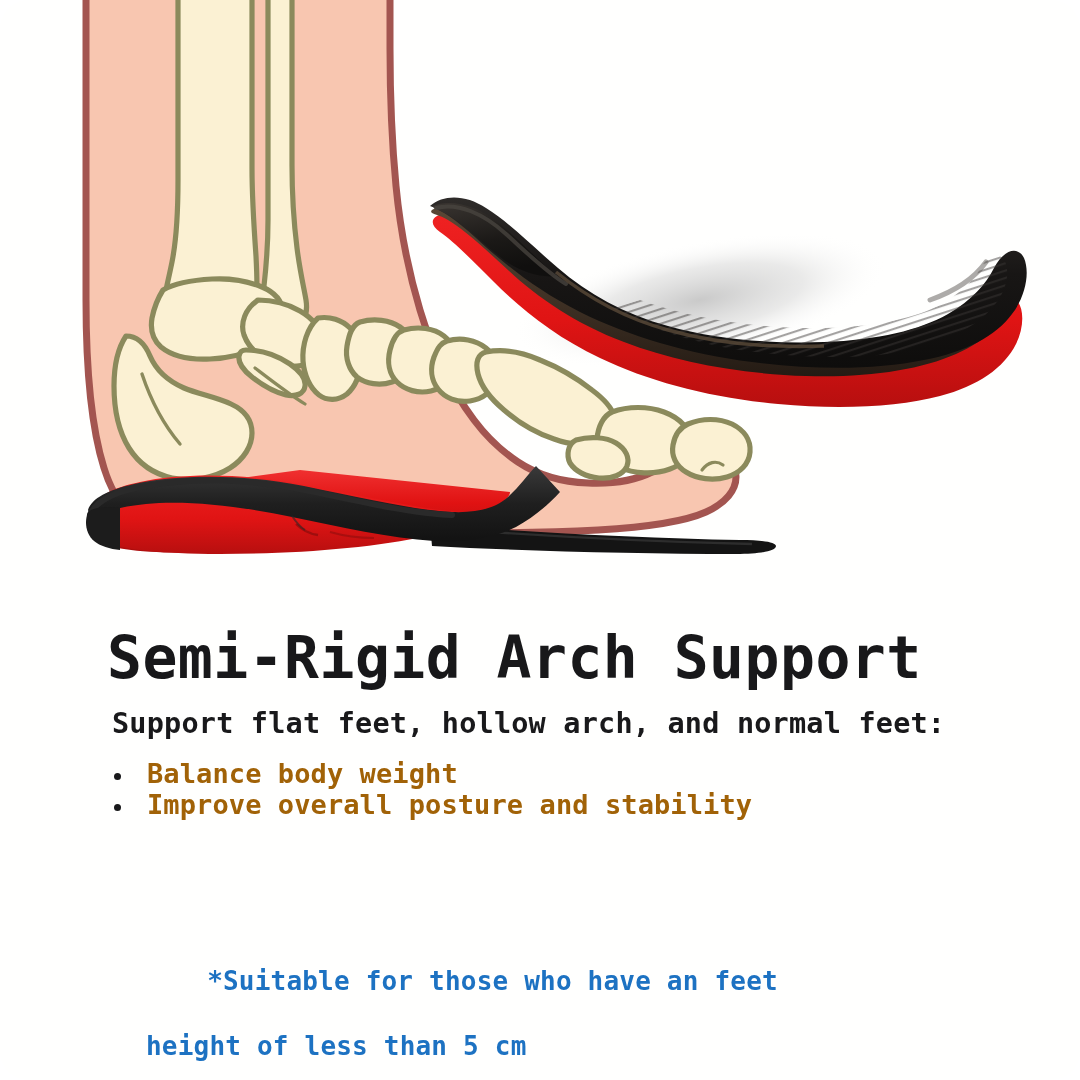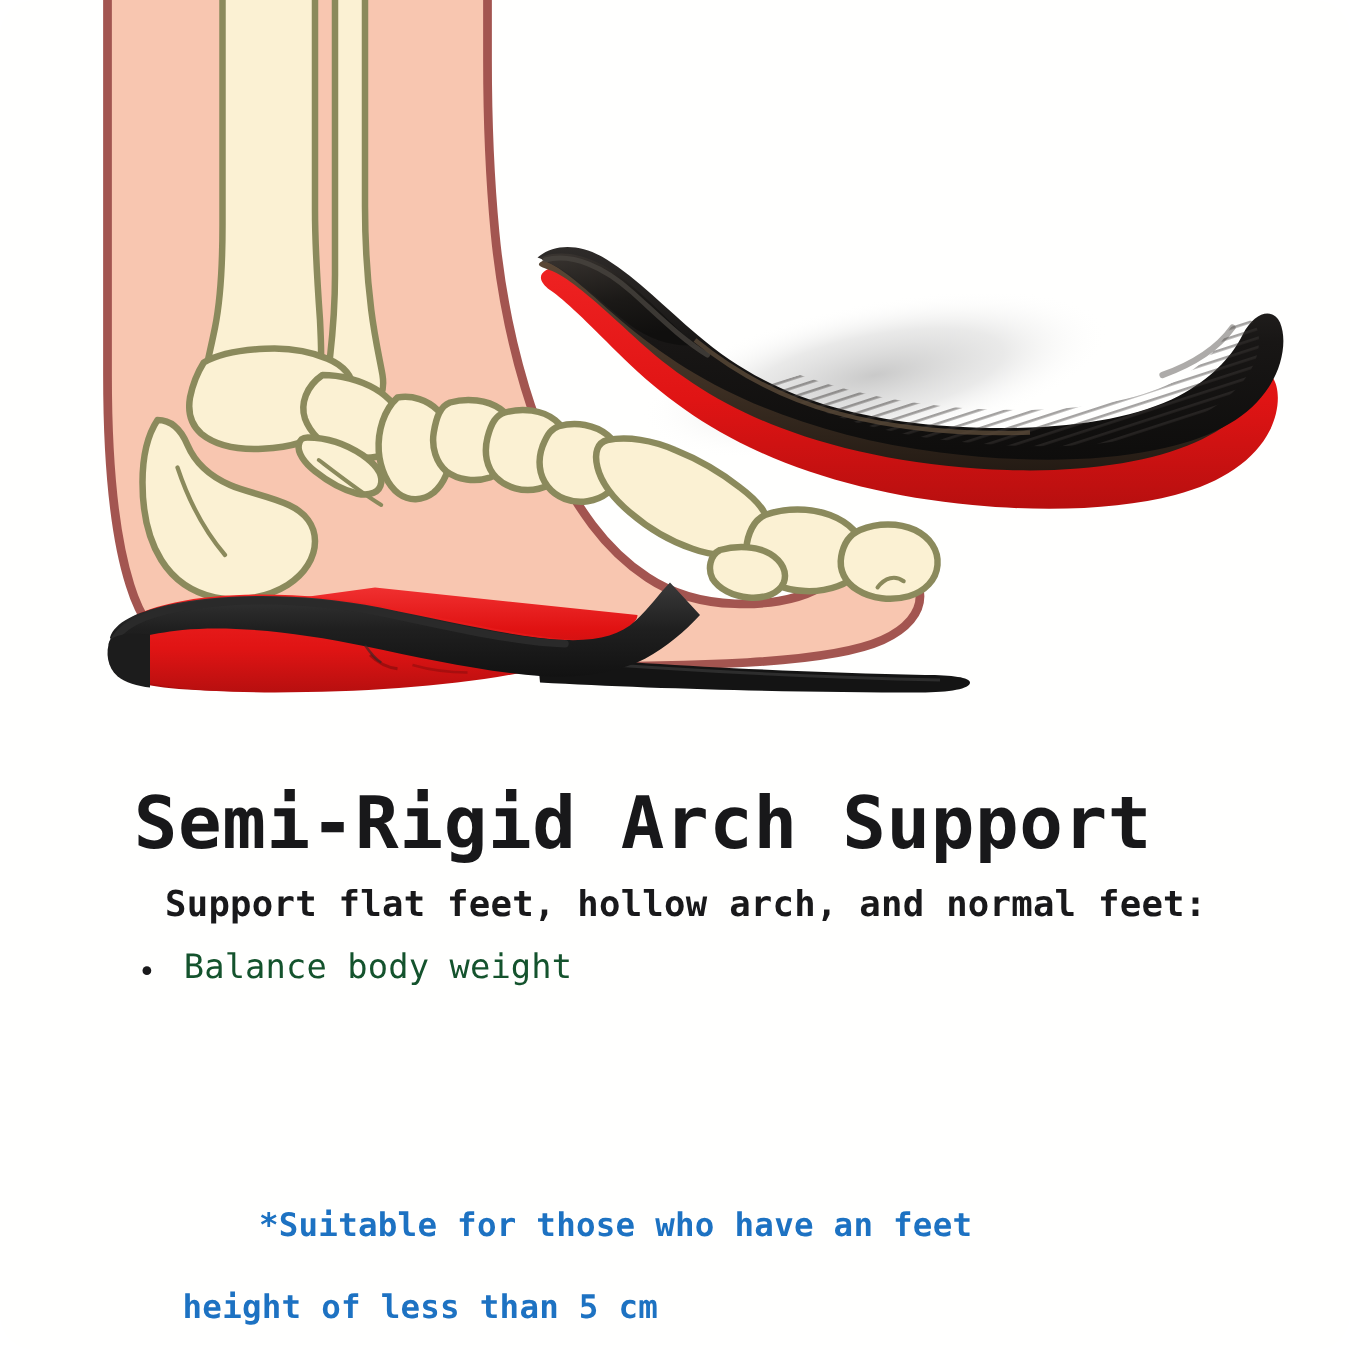--- a/index.html
+++ b/index.html
@@ -57,37 +57,36 @@
 
   .subtitle {
     position: absolute;
     left: 112px;
     top: 92px;
     font-size: 28.5px;
     font-weight: bold;
     color: #19191b;
     white-space: nowrap;
     letter-spacing: 0.2px;
-    margin-left: 20px;
   }
 
   .bullets {
     position: absolute;
     left: 112px;
     top: 143px;
     margin: 0;
     padding: 0;
     list-style: none;
   }
   .bullets li {
     position: relative;
     padding-left: 35px;
     font-size: 27px;
-    font-weight: normal;
-    color: #14532d;
+    font-weight: bold;
+    color: #a16207;
     line-height: 1.16;
     letter-spacing: 0.1px;
     white-space: nowrap;
   }
   .bullets li .dot {
     position: absolute;
     left: 2px;
     top: 0.54em;
     width: 7px;
     height: 7px;
@@ -455,20 +454,24 @@
 
     <div class="title">Semi-Rigid Arch Support</div>
 
     <div class="subtitle">Support flat feet, hollow arch, and normal feet:</div>
 
     <ul class="bullets">
       <li>
         <span class="dot"></span>
         <span>Balance body weight</span>
       </li>
+      <li>
+        <span class="dot"></span>
+        <span>Improve overall posture and stability</span>
+      </li>
     </ul>
 
     <div class="footnote">
       <span class="ln1">*Suitable for those who have an feet</span>
       <span class="ln2">height of less than 5 cm</span>
     </div>
 
   </div>
 </div>
 

